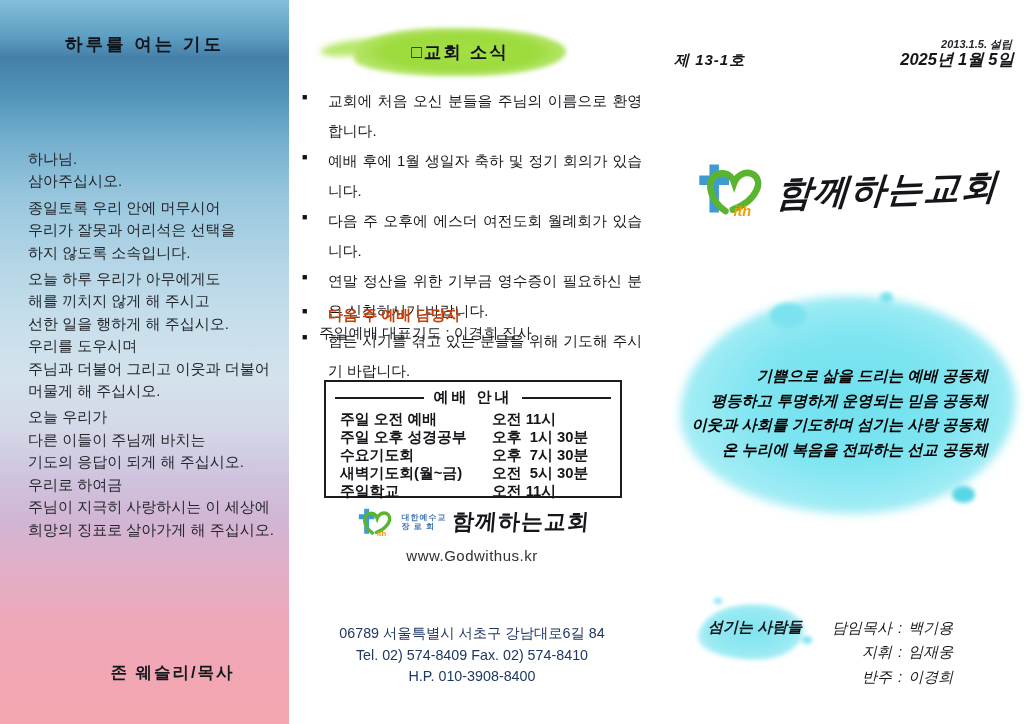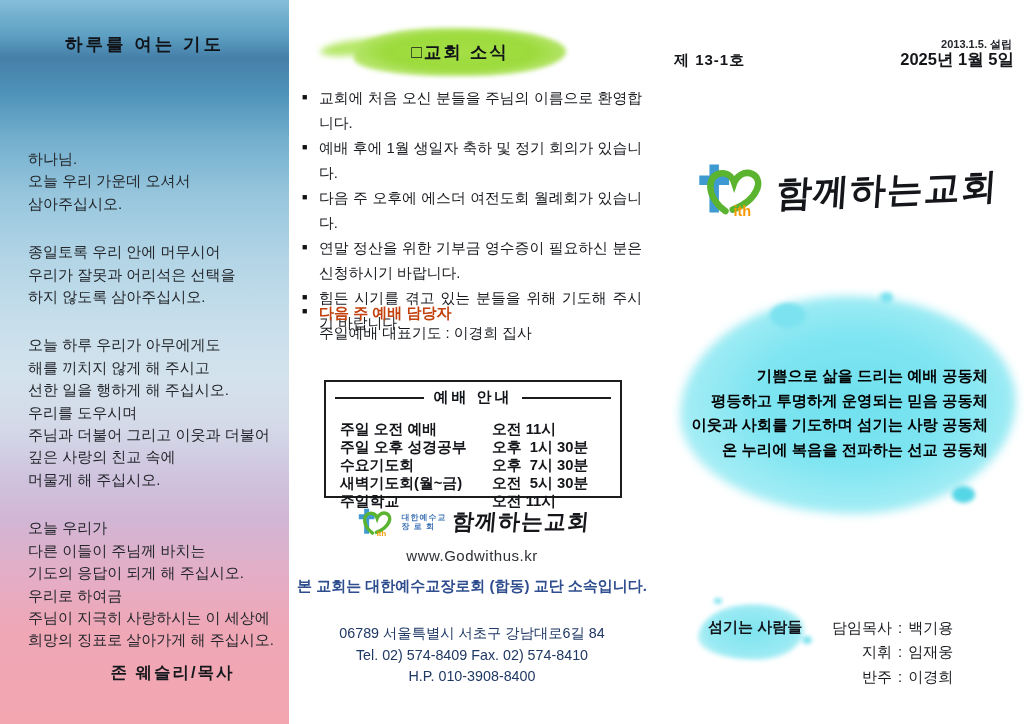--- a/index.html
+++ b/index.html
@@ -8,58 +8,58 @@
 
   
   .left-panel { position:absolute; left:0; top:0; width:289px; height:724px;
     background:linear-gradient(180deg,
       #85bed9 0%, #5d9fc2 5%, #457fa8 8%, #4f93b9 13%, #72aecd 19%,
       #97c6dd 27%, #b3d5e6 36%, #c8dfeb 45%, #d3e2ec 52%, #d4d9e8 59%,
       #cfc3de 66%, #d2b5d4 72%, #e3aec7 79%, #efa7b6 87%, #f3a6b0 100%); }
   .prayer-title { position:absolute; top:32px; left:0; width:100%; text-align:center;
     font-size:17.5px; font-weight:bold; letter-spacing:3px; color:#101318; }
   .prayer { position:absolute; left:28px; top:148px; font-size:15px; line-height:22.4px; color:#23262b; font-weight:500; }
-  .stanza + .stanza { margin-top:26px; }
+  .stanza + .stanza { margin-top:4px; }
   .prayer-author { position:absolute; top:662px; left:0; width:100%; padding-left:56px;
     text-align:center; font-size:16.5px; font-weight:bold; letter-spacing:2px; color:#14171c; }
 
   
   .center-panel { position:absolute; left:296px; top:0; width:352px; height:724px; }
   .news-blob { position:absolute; left:58px; top:28px; width:212px; height:48px;
     border-radius:46% 54% 50% 50% / 62% 55% 58% 40%;
     background:radial-gradient(ellipse at 50% 50%, #a4df45 0%, #9cdb3c 50%, #bfe97d 80%, rgba(191,233,125,0.15) 100%);
     filter:blur(2px); }
   .news-tail { position:absolute; left:24px; top:40px; width:72px; height:15px; border-radius:50%;
     background:#b7e86b; filter:blur(3px); transform:rotate(-7deg); }
   .news-title { position:absolute; left:58px; top:28px; width:212px; height:48px; line-height:48px;
     text-align:center; font-size:17.5px; font-weight:bold; letter-spacing:2px; color:#101318; }
   .news-list { position:absolute; left:6px; top:86px; width:340px; list-style:none; }
   .news-item { display:flex; }
   .bullet { width:17px; flex:none; font-size:9px; line-height:22px; color:#111; }
-  .news-text { flex:1; text-align:justify; font-size:14.8px; line-height:25px; color:#17191d; }
+  .news-text { flex:1; text-align:justify; font-size:14.8px; line-height:30px; color:#17191d;margin-left:9px; }
   .next-week-heading { position:absolute; left:6px; top:300px; display:flex; font-weight:bold; }
   .next-week-heading .news-text { font-size:15px; text-align:left; color:#c2410c; }
   .next-week-detail { position:absolute; left:23px; top:324px; font-size:14.8px; color:#17191d; }
   .schedule { position:absolute; left:28px; top:380px; width:298px; height:118px; border:2px solid #1c1c1c; background:#fff; }
   .schedule-legend { display:flex; align-items:center; gap:9px; margin-top:6px; padding:0 9px; }
   .schedule-legend .line { flex:1; height:2px; background:#1c1c1c; }
   .schedule-title { font-size:15px; font-weight:bold; letter-spacing:3px; color:#101318; }
-  .schedule-rows { margin:13px 10px 0 14px; }
+  .schedule-rows { margin:3px 10px 0 14px; }
   .schedule-row { display:flex; font-weight:bold; font-size:14.8px; line-height:18px; color:#14161a; }
   .schedule-name { width:152px; flex:none; }
   .schedule-time { white-space:pre; }
   .center-logo { position:absolute; left:0; top:505px; width:100%; display:flex; justify-content:center; align-items:center; gap:5px; }
   .denom { font-size:8px; line-height:9.5px; font-weight:bold; color:#3f74b5; letter-spacing:1px; }
   .center-church-name { font-size:22px; font-weight:bold; letter-spacing:1px; transform:skewX(-5deg); color:#14161a; }
   .website { position:absolute; top:547px; left:0; width:100%; text-align:center; font-size:15px; letter-spacing:0.5px; color:#2c2f35; }
   .affiliation { position:absolute; top:577px; left:0; width:100%; text-align:center; font-size:15px; font-weight:bold; color:#2e4d8e; }
   .address { position:absolute; top:623px; left:0; width:100%; text-align:center; font-size:14.3px; line-height:21.6px; color:#1f3864; }
 
   
-  .right-panel { position:absolute; left:652px; top:0; width:372px; height:724px; }
+  .right-panel { position:absolute; left:652px; top:0; width:372px; height:724px;font-style:italic; }
   .founded { position:absolute; top:37px; right:12px; font-size:11px; font-weight:bold; color:#23262b; }
   .issue-no { position:absolute; top:51px; left:22px; font-size:15px; font-weight:bold; letter-spacing:1px; color:#14161a; }
   .issue-date { position:absolute; top:49px; right:10px; font-size:16.5px; font-weight:bold; color:#14161a; }
   .big-logo { position:absolute; left:40px; top:158px; display:flex; align-items:center; gap:4px; }
   .big-church-name { font-size:36px; font-weight:bold; letter-spacing:1px; transform:rotate(-2deg) skewX(-6deg); color:#14161a; }
   .cyan-blob { position:absolute; left:28px; top:296px; width:336px; height:218px;
     border-radius:50% 50% 48% 52% / 55% 48% 52% 45%;
     background:radial-gradient(ellipse at 52% 48%, #70e0ee 0%, #7ee5f1 40%, #a5edf5 70%, rgba(165,237,245,0.25) 92%, rgba(165,237,245,0) 100%);
     filter:blur(5px); }
   .cdot { position:absolute; border-radius:50%; background:#7ce2ef; filter:blur(2px); }
@@ -83,35 +83,33 @@
 </head>
 <body>
 
 <div id="page">
 
   <div class="left-panel">
     <div class="prayer-title">하루를 여는 기도</div>
     <div class="prayer">
       <div class="stanza">
         <div>하나님.</div>
-        <div>오늘 우리 가운데 오셔서</div>
         <div>삼아주십시오.</div>
       </div>
       <div class="stanza">
         <div>종일토록 우리 안에 머무시어</div>
         <div>우리가 잘못과 어리석은 선택을</div>
-        <div>하지 않도록 삼아주십시오.</div>
+        <div>하지 않도록 소속입니다.</div>
       </div>
       <div class="stanza">
         <div>오늘 하루 우리가 아무에게도</div>
         <div>해를 끼치지 않게 해 주시고</div>
         <div>선한 일을 행하게 해 주십시오.</div>
         <div>우리를 도우시며</div>
         <div>주님과 더불어 그리고 이웃과 더불어</div>
-        <div>깊은 사랑의 친교 속에</div>
         <div>머물게 해 주십시오.</div>
       </div>
       <div class="stanza">
         <div>오늘 우리가</div>
         <div>다른 이들이 주님께 바치는</div>
         <div>기도의 응답이 되게 해 주십시오.</div>
         <div>우리로 하여금</div>
         <div>주님이 지극히 사랑하시는 이 세상에</div>
         <div>희망의 징표로 살아가게 해 주십시오.</div>
       </div>
@@ -189,21 +187,20 @@
         <path d="M46 72 C 18 52 20 20 42 20 c9 0 14 7 16 13 c3 -9 14 -17 25 -12 c16 8 8 36 -27 49" fill="none" stroke="#5ab430" stroke-width="9" stroke-linecap="round"></path>
         <text x="57" y="79" fill="#f59b00" font-size="20" font-weight="bold">ith</text>
       </svg>
       <div class="denom">
         <div>대한예수교</div>
         <div>장 로 회</div>
       </div>
       <div class="center-church-name">함께하는교회</div>
     </div>
     <div class="website">www.Godwithus.kr</div>
-    <div class="affiliation">본 교회는 대한예수교장로회 (합동) 교단 소속입니다.</div>
     <div class="address">
       <div>06789 서울특별시 서초구 강남대로6길 84</div>
       <div>Tel. 02) 574-8409 Fax. 02) 574-8410</div>
       <div>H.P. 010-3908-8400</div>
     </div>
   </div>
 
   <div class="right-panel">
     <div class="founded">2013.1.5. 설립</div>
     <div class="issue-no">제 13-1호</div>

